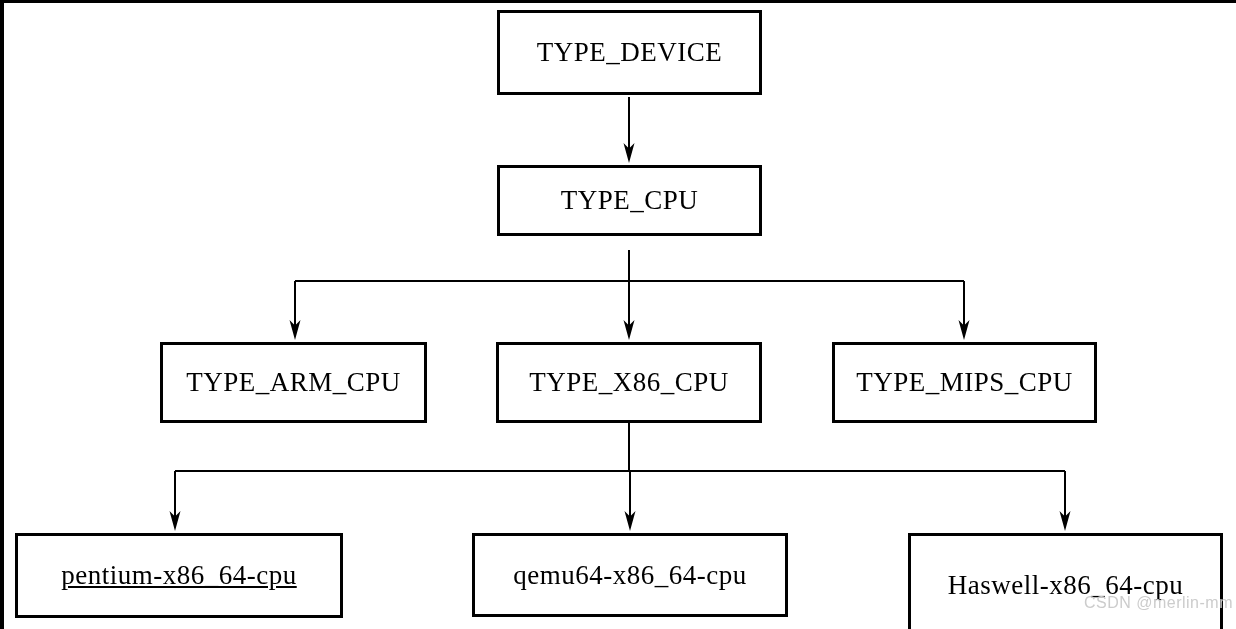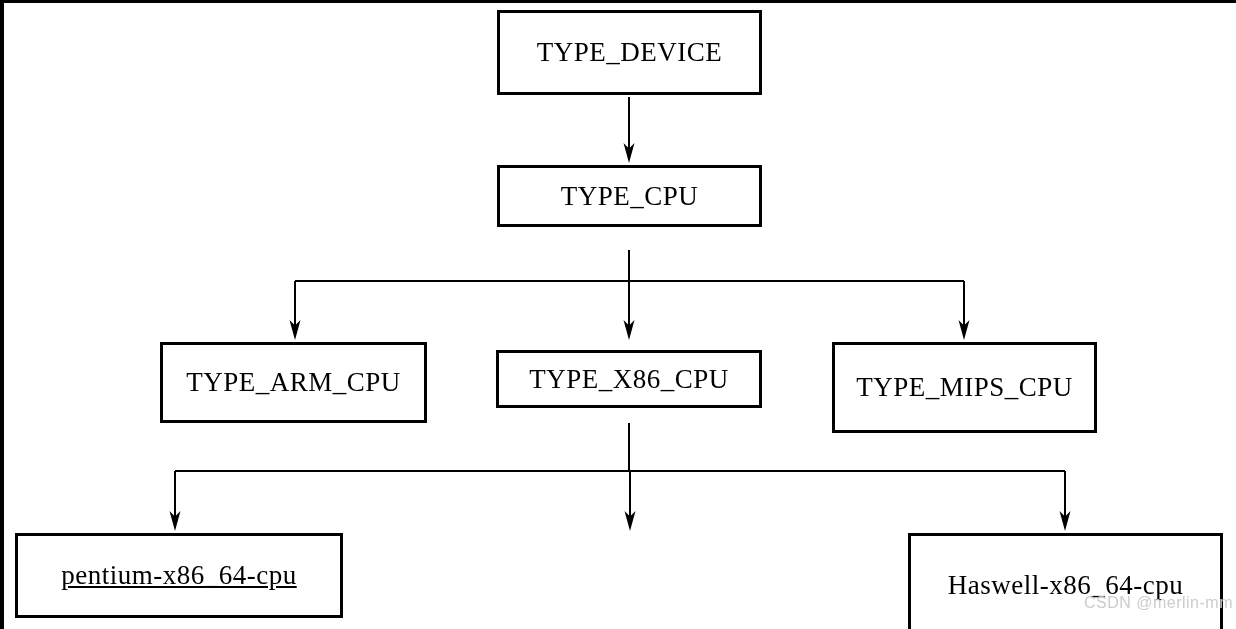--- a/index.html
+++ b/index.html
@@ -39,24 +39,24 @@
     background: #ffffff;
     display: flex;
     align-items: center;
     justify-content: center;
     font-size: 27px;
     color: #000000;
     letter-spacing: 0.5px;
     white-space: nowrap;
   }
   .node-device  { left: 497px; top: 10px;  width: 265px; height: 85px; }
-  .node-cpu     { left: 497px; top: 165px; width: 265px; height: 62px; align-items: center; }
+  .node-cpu     { left: 497px; top: 165px; width: 265px; height: 71px; align-items: center; }
   .node-arm     { left: 160px; top: 342px; width: 267px; height: 81px; }
-  .node-x86     { left: 496px; top: 350px; width: 266px; height: 58px; }
-  .node-mips    { left: 832px; top: 342px; width: 265px; height: 91px; }
+  .node-x86     { left: 496px; top: 342px; width: 266px; height: 81px; }
+  .node-mips    { left: 832px; top: 342px; width: 265px; height: 81px; }
   .node-pentium { left: 15px;  top: 533px; width: 328px; height: 85px; text-decoration: underline; }
   .node-qemu64  { left: 472px; top: 533px; width: 316px; height: 84px; }
   .node-haswell { left: 908px; top: 533px; width: 315px; height: 104px; }
   .watermark {
     position: absolute;
     right: 3px;
     top: 594px;
     font-family: "Liberation Sans", "DejaVu Sans", sans-serif;
     font-size: 16px;
     color: #cccccc;
@@ -105,20 +105,23 @@
   </div>
 
   <div class="node node-mips">
     <span>TYPE_MIPS_CPU</span>
   </div>
 
   <div class="node node-pentium">
     <span>pentium-x86_64-cpu</span>
   </div>
 
+  <div class="node node-qemu64">
+    <span>qemu64-x86_64-cpu</span>
+  </div>
 
   <div class="node node-haswell">
     <span>Haswell-x86_64-cpu</span>
   </div>
 
   <div class="watermark">CSDN @merlin-mm</div>
 
 </div>
 
 </body></html>

